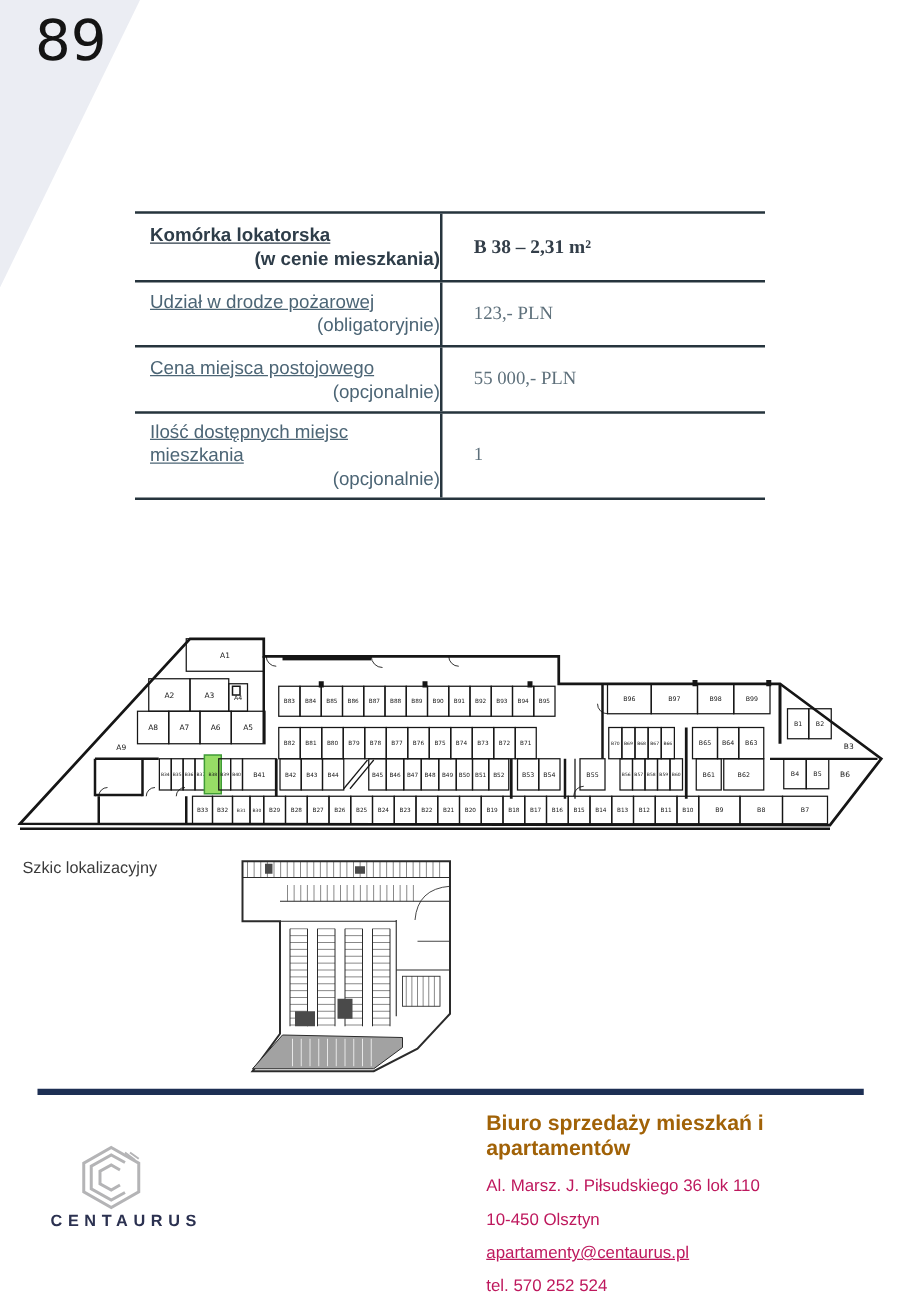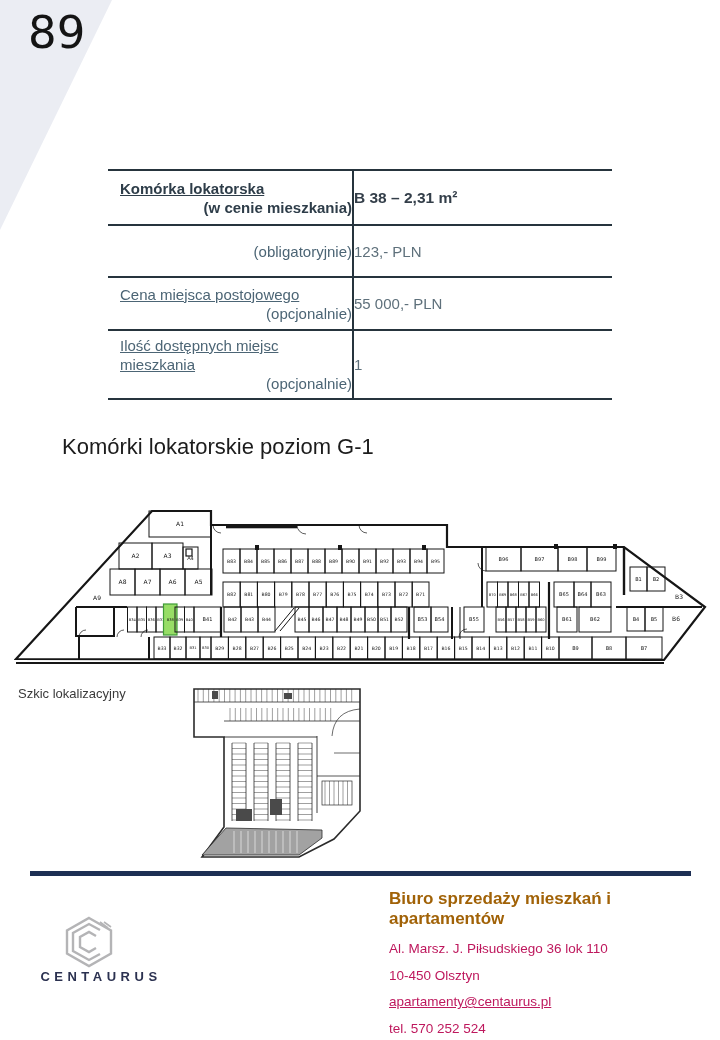--- a/index.html
+++ b/index.html
@@ -11,21 +11,21 @@
           font-family:"DejaVu Sans",sans-serif;}
   
   .ptable{position:absolute;left:108px;top:169px;width:504px;border-top:2px solid #26343d;}
   .prow{display:flex;border-bottom:2px solid #26343d;}
   .prow.h0{height:53px}.prow.h1{height:50px}.prow.h2{height:51px}.prow.h3{height:67px}
   .pcell-l{width:244px;border-right:2px solid #26343d;display:flex;flex-direction:column;
            justify-content:center;color:#4c6575;font-size:15px;line-height:19px;}
   .pcell-l .lbl{padding-left:12px;text-align:left;text-decoration:underline;}
   .pcell-l .sub{text-align:right;}
   .prow.em .pcell-l{color:#2e3d49;font-weight:bold;}
-  .pcell-r{flex:1;display:flex;align-items:center;padding-left:0;color:#5e707b;font-size:15px;}
+  .pcell-r{flex:1;display:flex;align-items:center;padding-left:25px;color:#5e707b;font-size:15px;font-family:Liberation Serif, serif;}
   .prow.em .pcell-r{color:#333e49;font-weight:600;font-size:15.5px;}
   
   .plan-heading{position:absolute;left:62px;top:434px;font-size:22px;color:#1c1c1c;}
   .sketch-label{position:absolute;left:18px;top:686px;font-size:13px;color:#3a3a3a;}
   
   .plan-svg{position:absolute;left:14px;top:503px;}
   .map-svg{position:absolute;left:184px;top:681px;}
   
   .rule{position:absolute;left:30px;top:871px;width:661px;height:5px;background:#1d2f54;}
   .logo-svg{position:absolute;left:62px;top:916px;}
@@ -47,20 +47,21 @@
   <div class="ptable" id="ptable">
       <div class="prow h0 em">
         <div class="pcell-l">
           <div class="lbl">Komórka lokatorska</div>
           <div class="sub">(w cenie mieszkania)</div>
         </div>
         <div class="pcell-r">B 38 – 2,31 m²</div>
       </div>
       <div class="prow h1">
         <div class="pcell-l">
+          <div class="lbl">Udział w drodze pożarowej</div>
           <div class="sub">(obligatoryjnie)</div>
         </div>
         <div class="pcell-r">123,- PLN</div>
       </div>
       <div class="prow h2">
         <div class="pcell-l">
           <div class="lbl">Cena miejsca postojowego</div>
           <div class="sub">(opcjonalnie)</div>
         </div>
         <div class="pcell-r">55 000,- PLN</div>
@@ -68,21 +69,20 @@
       <div class="prow h3">
         <div class="pcell-l">
           <div class="lbl">Ilość dostępnych miejsc</div>
           <div class="lbl">mieszkania</div>
           <div class="sub">(opcjonalnie)</div>
         </div>
         <div class="pcell-r">1</div>
       </div>
     </div>
 
-  <div class="plan-heading">Komórki lokatorskie poziom G-1</div>
 
   <svg class="plan-svg" id="plan" width="694" height="172" viewBox="0 0 694 172">
       <path d="M2,156 L138,8 L197,8 L197,22 L433,22 L433,44 L610,44 L691,104 L650,157 Z" stroke="#161616" stroke-width="2.2" fill="none"></path>
       <path d="M2,160 L650,160" stroke="#161616" stroke-width="2" fill="none"></path>
       <path d="M197,22 L197,92" stroke="#161616" stroke-width="2" fill="none"></path>
       <path d="M207,104 L207,134" stroke="#161616" stroke-width="2.2" fill="none"></path>
       <path d="M395,104 L395,136" stroke="#161616" stroke-width="2.2" fill="none"></path>
       <path d="M438,104 L438,136" stroke="#161616" stroke-width="2" fill="none"></path>
       <path d="M446,104 L446,136" stroke="#161616" stroke-width="1" fill="none"></path>
       <path d="M468,44 L468,104" stroke="#161616" stroke-width="2" fill="none"></path>

